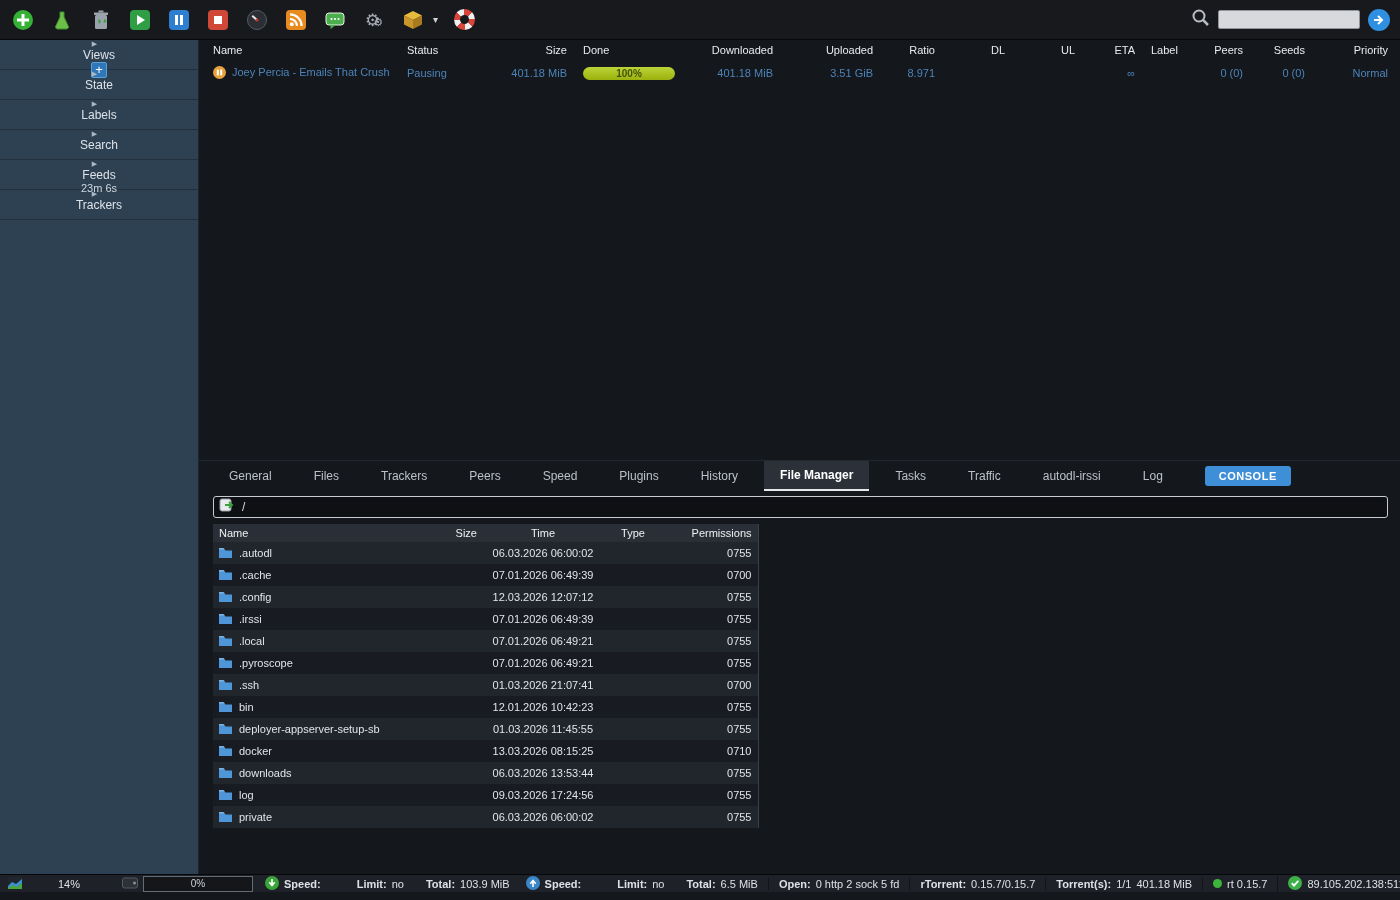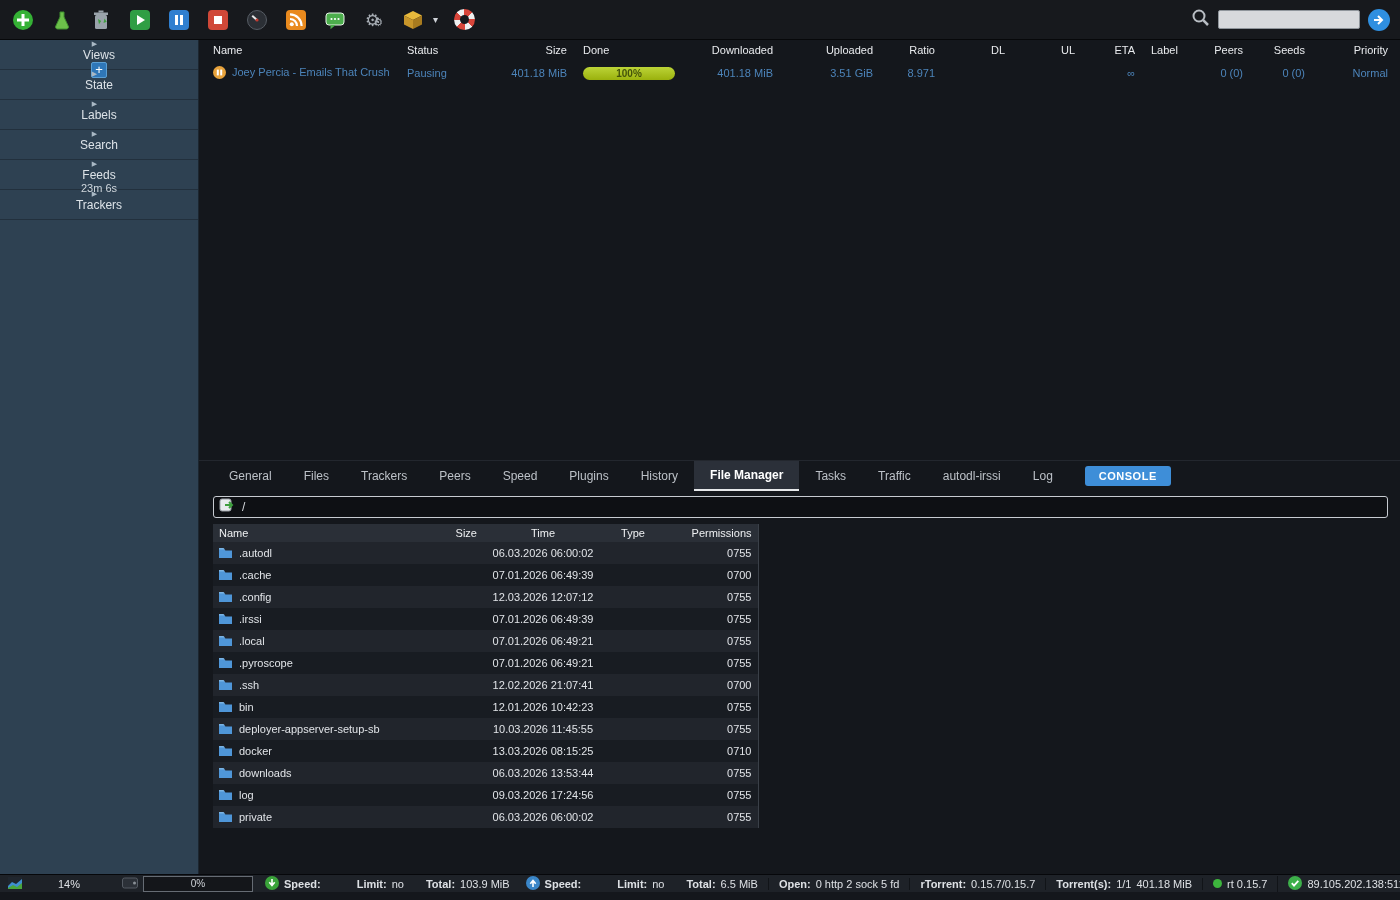--- a/index.html
+++ b/index.html
@@ -53,21 +53,21 @@
   .tlist th:nth-child(12),.tlist td:nth-child(12),
   .tlist th:nth-child(13),.tlist td:nth-child(13),
   .tlist th:nth-child(14),.tlist td:nth-child(14) { text-align:right; }
   .tlist th:nth-child(14),.tlist td:nth-child(14) { padding-right:12px; }
   .paused-ico { display:inline-block; vertical-align:-3px; margin-right:6px; }
   .progress-pill { width:92px; height:13px; margin:0 auto; border-radius:7px;
     background:linear-gradient(#bcd437,#9ab10d); color:#44530a; font-size:10px; font-weight:700;
     text-align:center; line-height:13px; }
 
   
-  .tabs-bar { height:30px; display:flex; align-items:center; padding-left:14px; border-top:1px solid #23272e; }
+  .tabs-bar { height:30px; display:flex; align-items:center; padding-left:14px; border-top:1px solid #23272e;gap:10px; }
   .tab { height:30px; line-height:30px; padding:0 16px; font-size:12px; color:#bcc1c7; cursor:pointer; white-space:nowrap; }
   .tab.active { background:#2b3039; color:#fff; font-weight:700; border-bottom:2px solid #e6e8ea; line-height:28px; }
   .tab.console-btn { background:#3e8ed8; color:#fff; height:20px; line-height:20px; padding:0 14px;
     border-radius:3px; margin-left:16px; font-size:11px; font-weight:700; letter-spacing:0.5px; }
 
   
   .path-wrap { margin:6px 12px 6px 14px; }
   .path-bar { height:22px; border:1px solid #c7cbd1; border-radius:3px; background:#0e1014;
     display:flex; align-items:center; padding:0 5px; gap:7px; }
   .path-text { color:#d6dade; font-size:12px; }
@@ -404,41 +404,41 @@
               <td>07.01.2026 06:49:21</td>
               <td></td>
               <td>0755</td>
             </tr>
             <tr>
               <td><span class="folder-icon"><svg width="13" height="11">
                     <path d="M0 2 h5 l1.5 1.5 H13 V11 H0 z" fill="#4f96d8"></path>
                     <path d="M0 1 h4.5 l1.5 1.5 H0 z" fill="#7ab3e3"></path>
                   </svg></span><span>.ssh</span></td>
               <td></td>
-              <td>12.02.2026 21:07:41</td>
+              <td>01.03.2026 21:07:41</td>
               <td></td>
               <td>0700</td>
             </tr>
             <tr>
               <td><span class="folder-icon"><svg width="13" height="11">
                     <path d="M0 2 h5 l1.5 1.5 H13 V11 H0 z" fill="#4f96d8"></path>
                     <path d="M0 1 h4.5 l1.5 1.5 H0 z" fill="#7ab3e3"></path>
                   </svg></span><span>bin</span></td>
               <td></td>
               <td>12.01.2026 10:42:23</td>
               <td></td>
               <td>0755</td>
             </tr>
             <tr>
               <td><span class="folder-icon"><svg width="13" height="11">
                     <path d="M0 2 h5 l1.5 1.5 H13 V11 H0 z" fill="#4f96d8"></path>
                     <path d="M0 1 h4.5 l1.5 1.5 H0 z" fill="#7ab3e3"></path>
                   </svg></span><span>deployer-appserver-setup-sb</span></td>
               <td></td>
-              <td>10.03.2026 11:45:55</td>
+              <td>01.03.2026 11:45:55</td>
               <td></td>
               <td>0755</td>
             </tr>
             <tr>
               <td><span class="folder-icon"><svg width="13" height="11">
                     <path d="M0 2 h5 l1.5 1.5 H13 V11 H0 z" fill="#4f96d8"></path>
                     <path d="M0 1 h4.5 l1.5 1.5 H0 z" fill="#7ab3e3"></path>
                   </svg></span><span>docker</span></td>
               <td></td>
               <td>13.03.2026 08:15:25</td>

